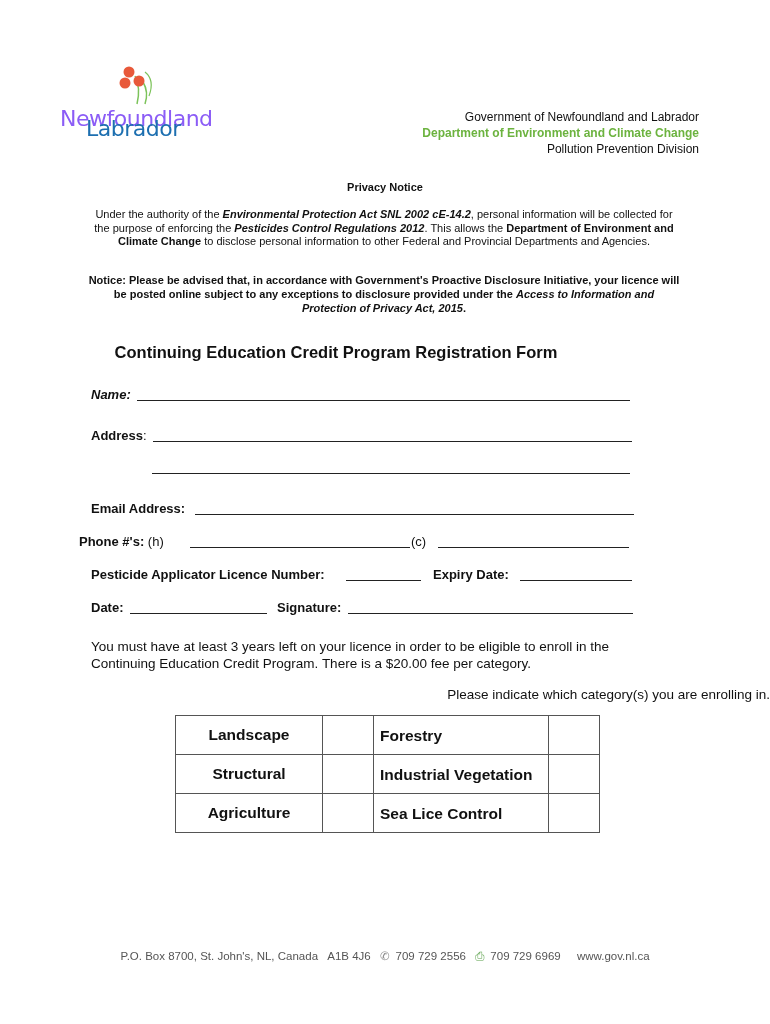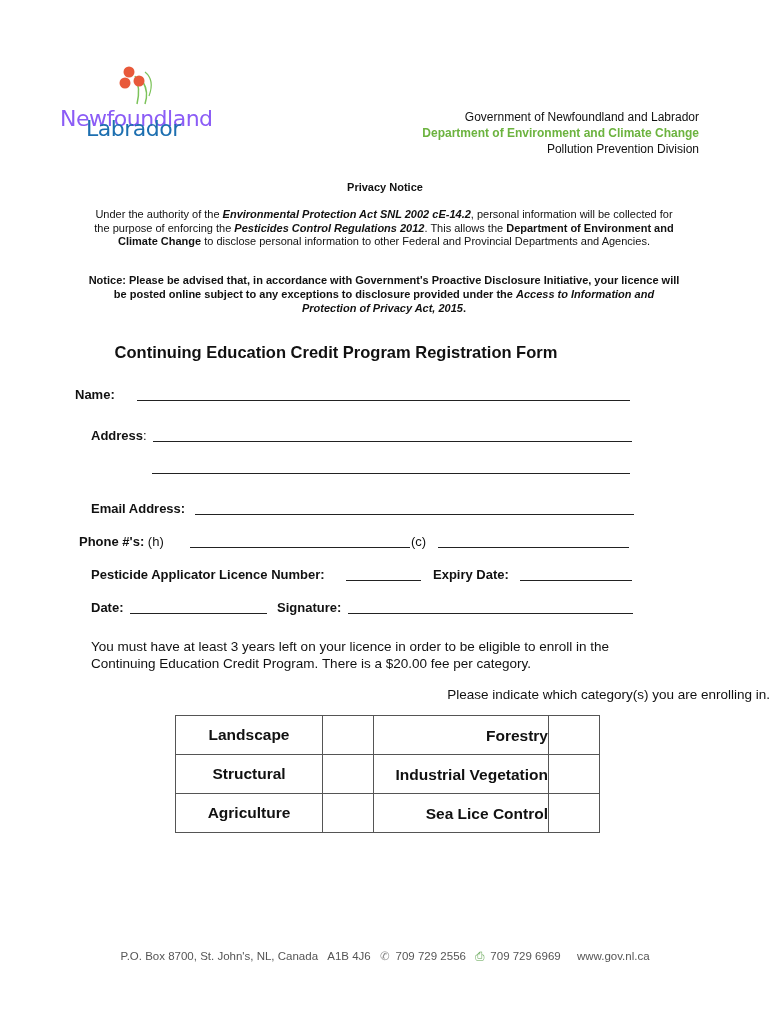--- a/index.html
+++ b/index.html
@@ -19,21 +19,21 @@
   .form-title { left:0; width:672px; top:343px; text-align:center; font-size:16.5px; font-weight:bold; }
   .field { position:absolute; font-size:13px; font-weight:bold; white-space:nowrap; }
   .field .norm { font-weight:normal; }
   .line { position:absolute; border-bottom:1.2px solid #222; height:0; }
   .para { left:91px; width:560px; top:638px; font-size:13.5px; line-height:17px; }
   .indicate { left:0; width:770px; top:687px; text-align:right; font-size:13.5px; }
   table.cats { position:absolute; left:175px; top:715px; border-collapse:collapse; }
   table.cats td { border:1.3px solid #555; font-size:15.5px; font-weight:bold; padding:0; height:38px; }
   .c-label { width:146px; text-align:center; }
   .c-box { width:50px; }
-  .c-label2 { width:168px; text-align:right; padding-left:6px !important; line-height:19px; }
+  .c-label2 { width:168px; text-align:left; padding-left:6px !important; line-height:19px; }
   .c-box2 { width:50px; }
   .footer { left:0; width:770px; top:949px; text-align:center; font-size:11.5px; color:#555; }
   .footer span { margin:0 3px; }
   .ico { color:#888; }
   .fax { color:#5aa14a; }
 </style>
 </head>
 <body>
 
 <div class="abs logo">
@@ -58,21 +58,21 @@
 <div class="abs privacy-title">Privacy Notice</div>
 <div class="abs privacy-body">
   <span>Under the authority of the </span><b><i>Environmental Protection Act SNL 2002 cE-14.2</i></b><span>, personal information will be collected for the purpose of enforcing the </span><b><i>Pesticides Control Regulations 2012</i></b><span>.  This allows the </span><b>Department of Environment and Climate Change</b><span> to disclose personal information to other Federal and Provincial Departments and Agencies.</span>
 </div>
 <div class="abs notice">
   <span>Notice: Please be advised that, in accordance with Government's Proactive Disclosure Initiative, your licence will be posted online subject to any exceptions to disclosure provided under the </span><i>Access to Information and Protection of Privacy Act, 2015</i><span>.</span>
 </div>
 
 <div class="abs form-title">Continuing Education Credit Program Registration Form</div>
 
-<div class="field" style="left:75px;top:387px;">Name:</div>
+<div class="field" style="left:91px;top:387px;font-style:italic;">Name:</div>
 <div class="line" style="left:137px;top:400px;width:493px;"></div>
 
 <div class="field" style="left:91px;top:428px;"><span>Address</span><span class="norm">:</span></div>
 <div class="line" style="left:153px;top:441px;width:479px;"></div>
 <div class="line" style="left:152px;top:473px;width:478px;"></div>
 
 <div class="field" style="left:91px;top:501px;">Email Address:</div>
 <div class="line" style="left:195px;top:514px;width:439px;"></div>
 
 <div class="field" style="left:79px;top:534px;"><span>Phone #'s:</span> <span class="norm">(h)</span></div>

